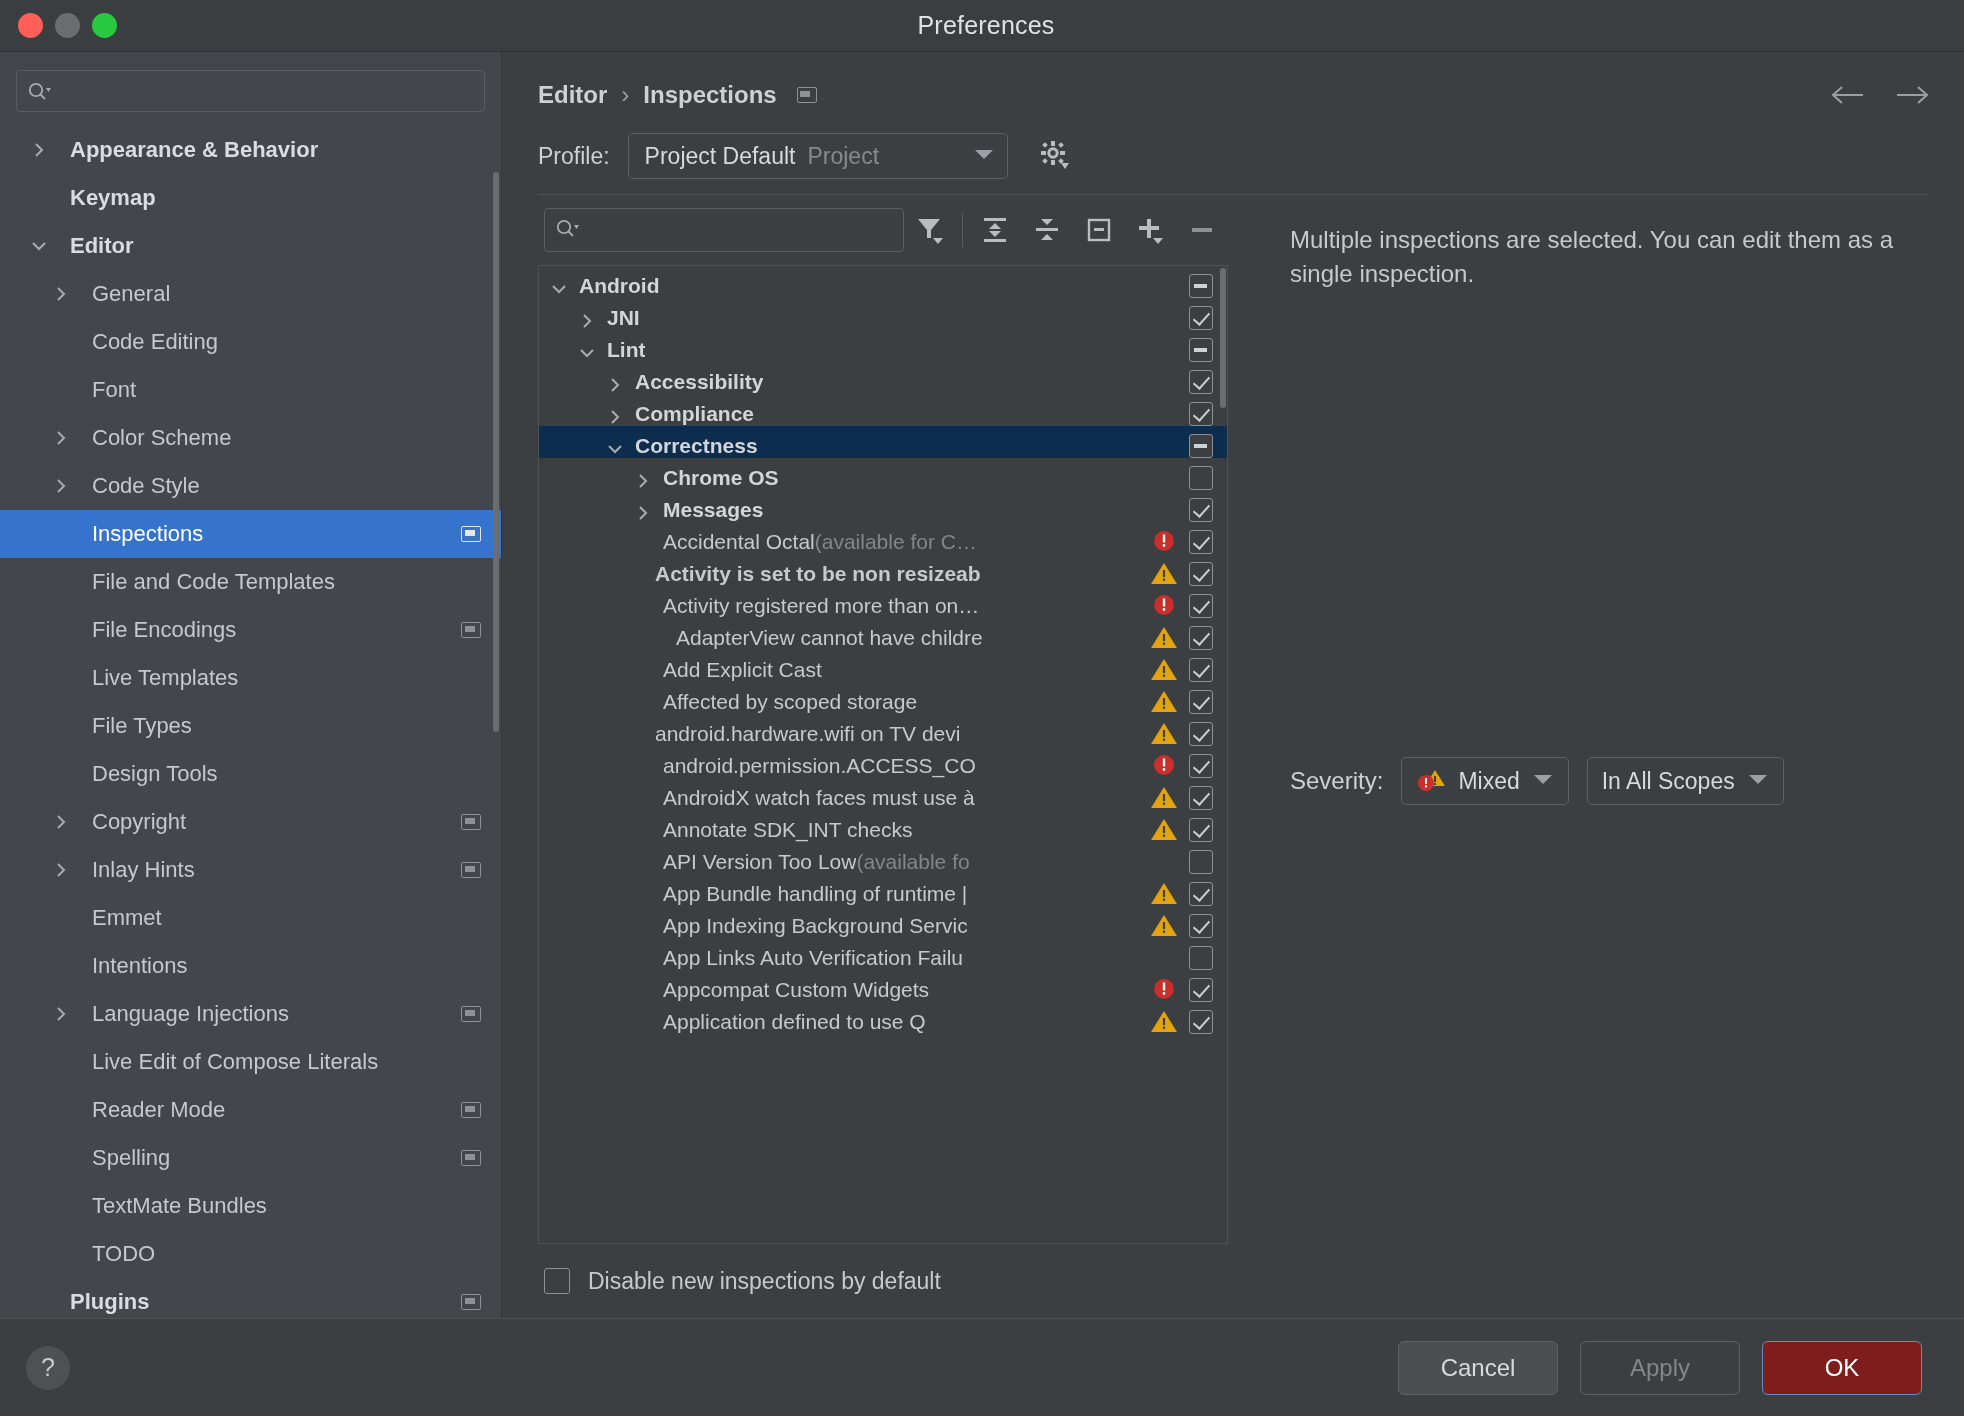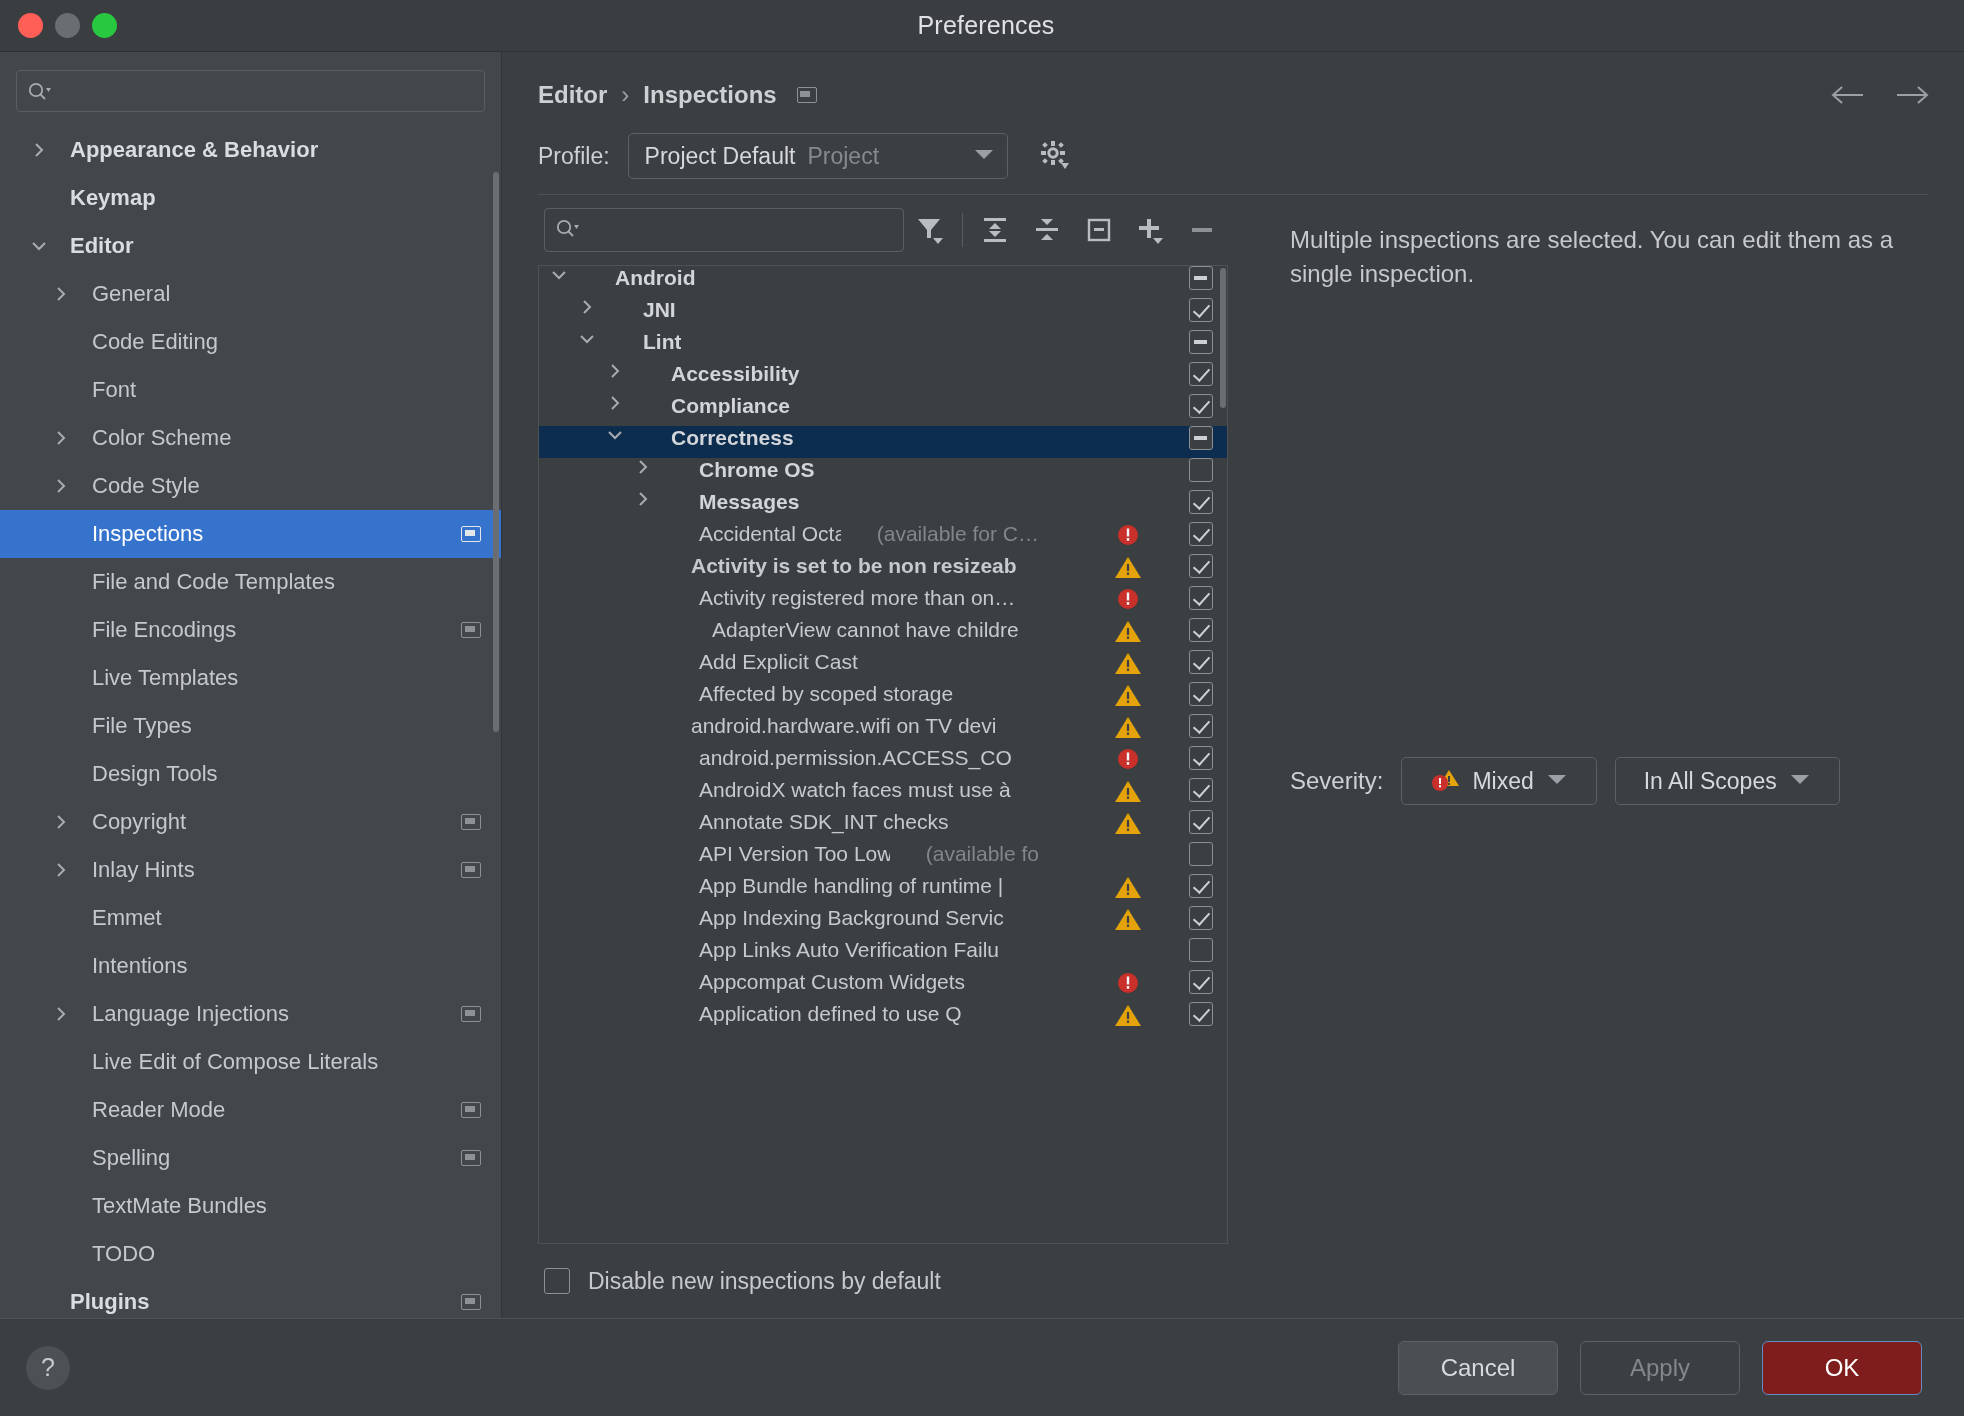--- a/index.html
+++ b/index.html
@@ -141,24 +141,23 @@
     justify-content: center; cursor: default;
   }
   .tsep { width: 1px; height: 34px; background: #585c60; margin: 0 6px; }
 
   
   .tree-box {
     flex: 1; min-height: 0; border: 1px solid #4e5255;
     background: #3c3f41; overflow: hidden; position: relative;
   }
   .trow {
-    height: 32px; display: flex; align-items: flex-start;
+    height: 32px; display: flex; align-items: flex-end;
     font-size: 21px; color: #c6c9cd; white-space: nowrap;
     padding-right: 6px;
-    gap: 36px;
   }
   .trow.selected { background: #0d2d4e; }
   .trow .tarrow { flex: 0 0 24px; display: flex; align-items: center; justify-content: center; }
   .trow .tlabel { overflow: hidden; text-overflow: clip; }
   .trow.group .tlabel { font-weight: bold; color: #d2d5d9; }
   .trow .muted { color: #82868b; }
   .trow .sev { flex: 0 0 34px; display: flex; align-items: center; justify-content: center; margin-left: auto; }
   .trow .cb { flex: 0 0 40px; display: flex; align-items: center; justify-content: center; }
   .trow .spacer { flex: 1; }
 
@@ -196,21 +195,21 @@
     font-size: 24px; color: #c6c9cd; line-height: 1.42; max-width: 660px;
     margin-top: 16px;
   }
   .severity-row {
     position: absolute; left: 62px; top: 562px;
     display: flex; align-items: center; gap: 18px;
   }
   .sev-label { font-size: 24px; color: #cdd1d4; }
   .sev-combo {
     height: 48px; border: 1px solid #5d6165; border-radius: 5px;
-    display: flex; align-items: center; padding: 0 28px; gap: 12px;
+    display: flex; align-items: center; padding: 0 14px; gap: 12px;
     background: #3c3f41;
   }
   .sev-combo .txt { font-size: 23px; color: #d6d9dd; }
 
   
   .footer {
     height: 98px; flex: 0 0 98px; background: #3c3f41;
     border-top: 1px solid #4e5255;
     display: flex; align-items: center; padding: 0 42px 0 26px;
   }

